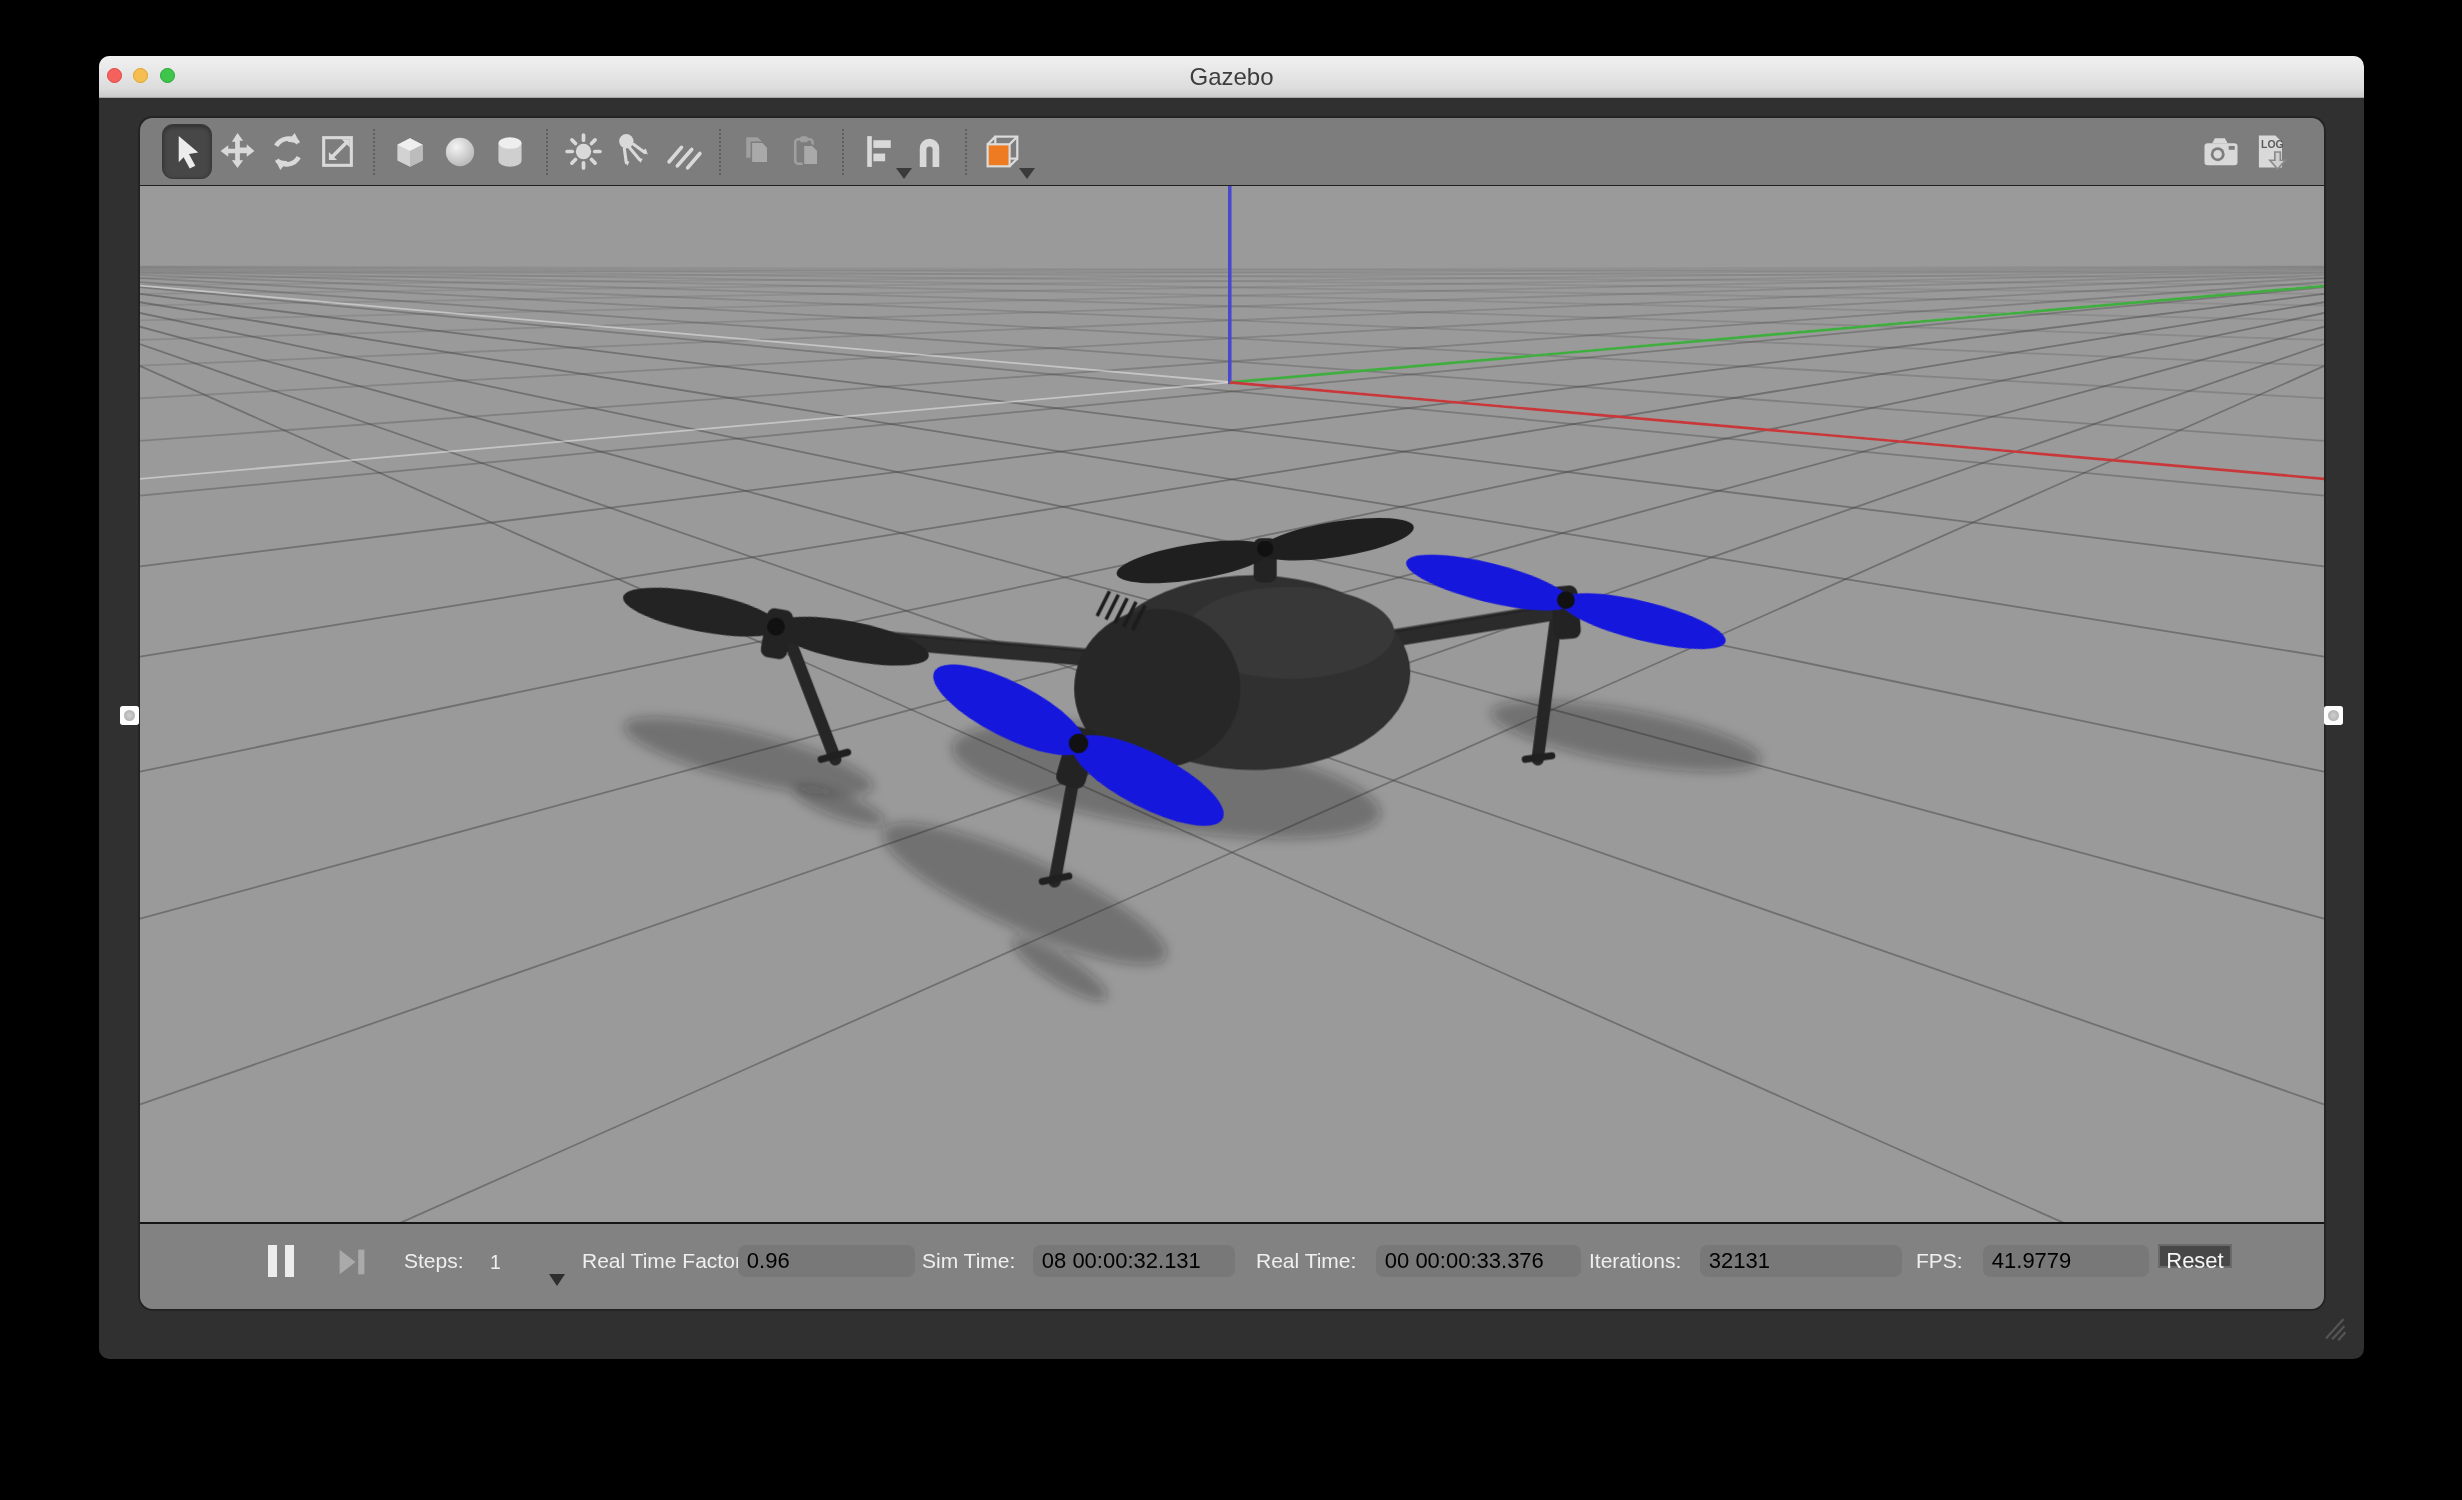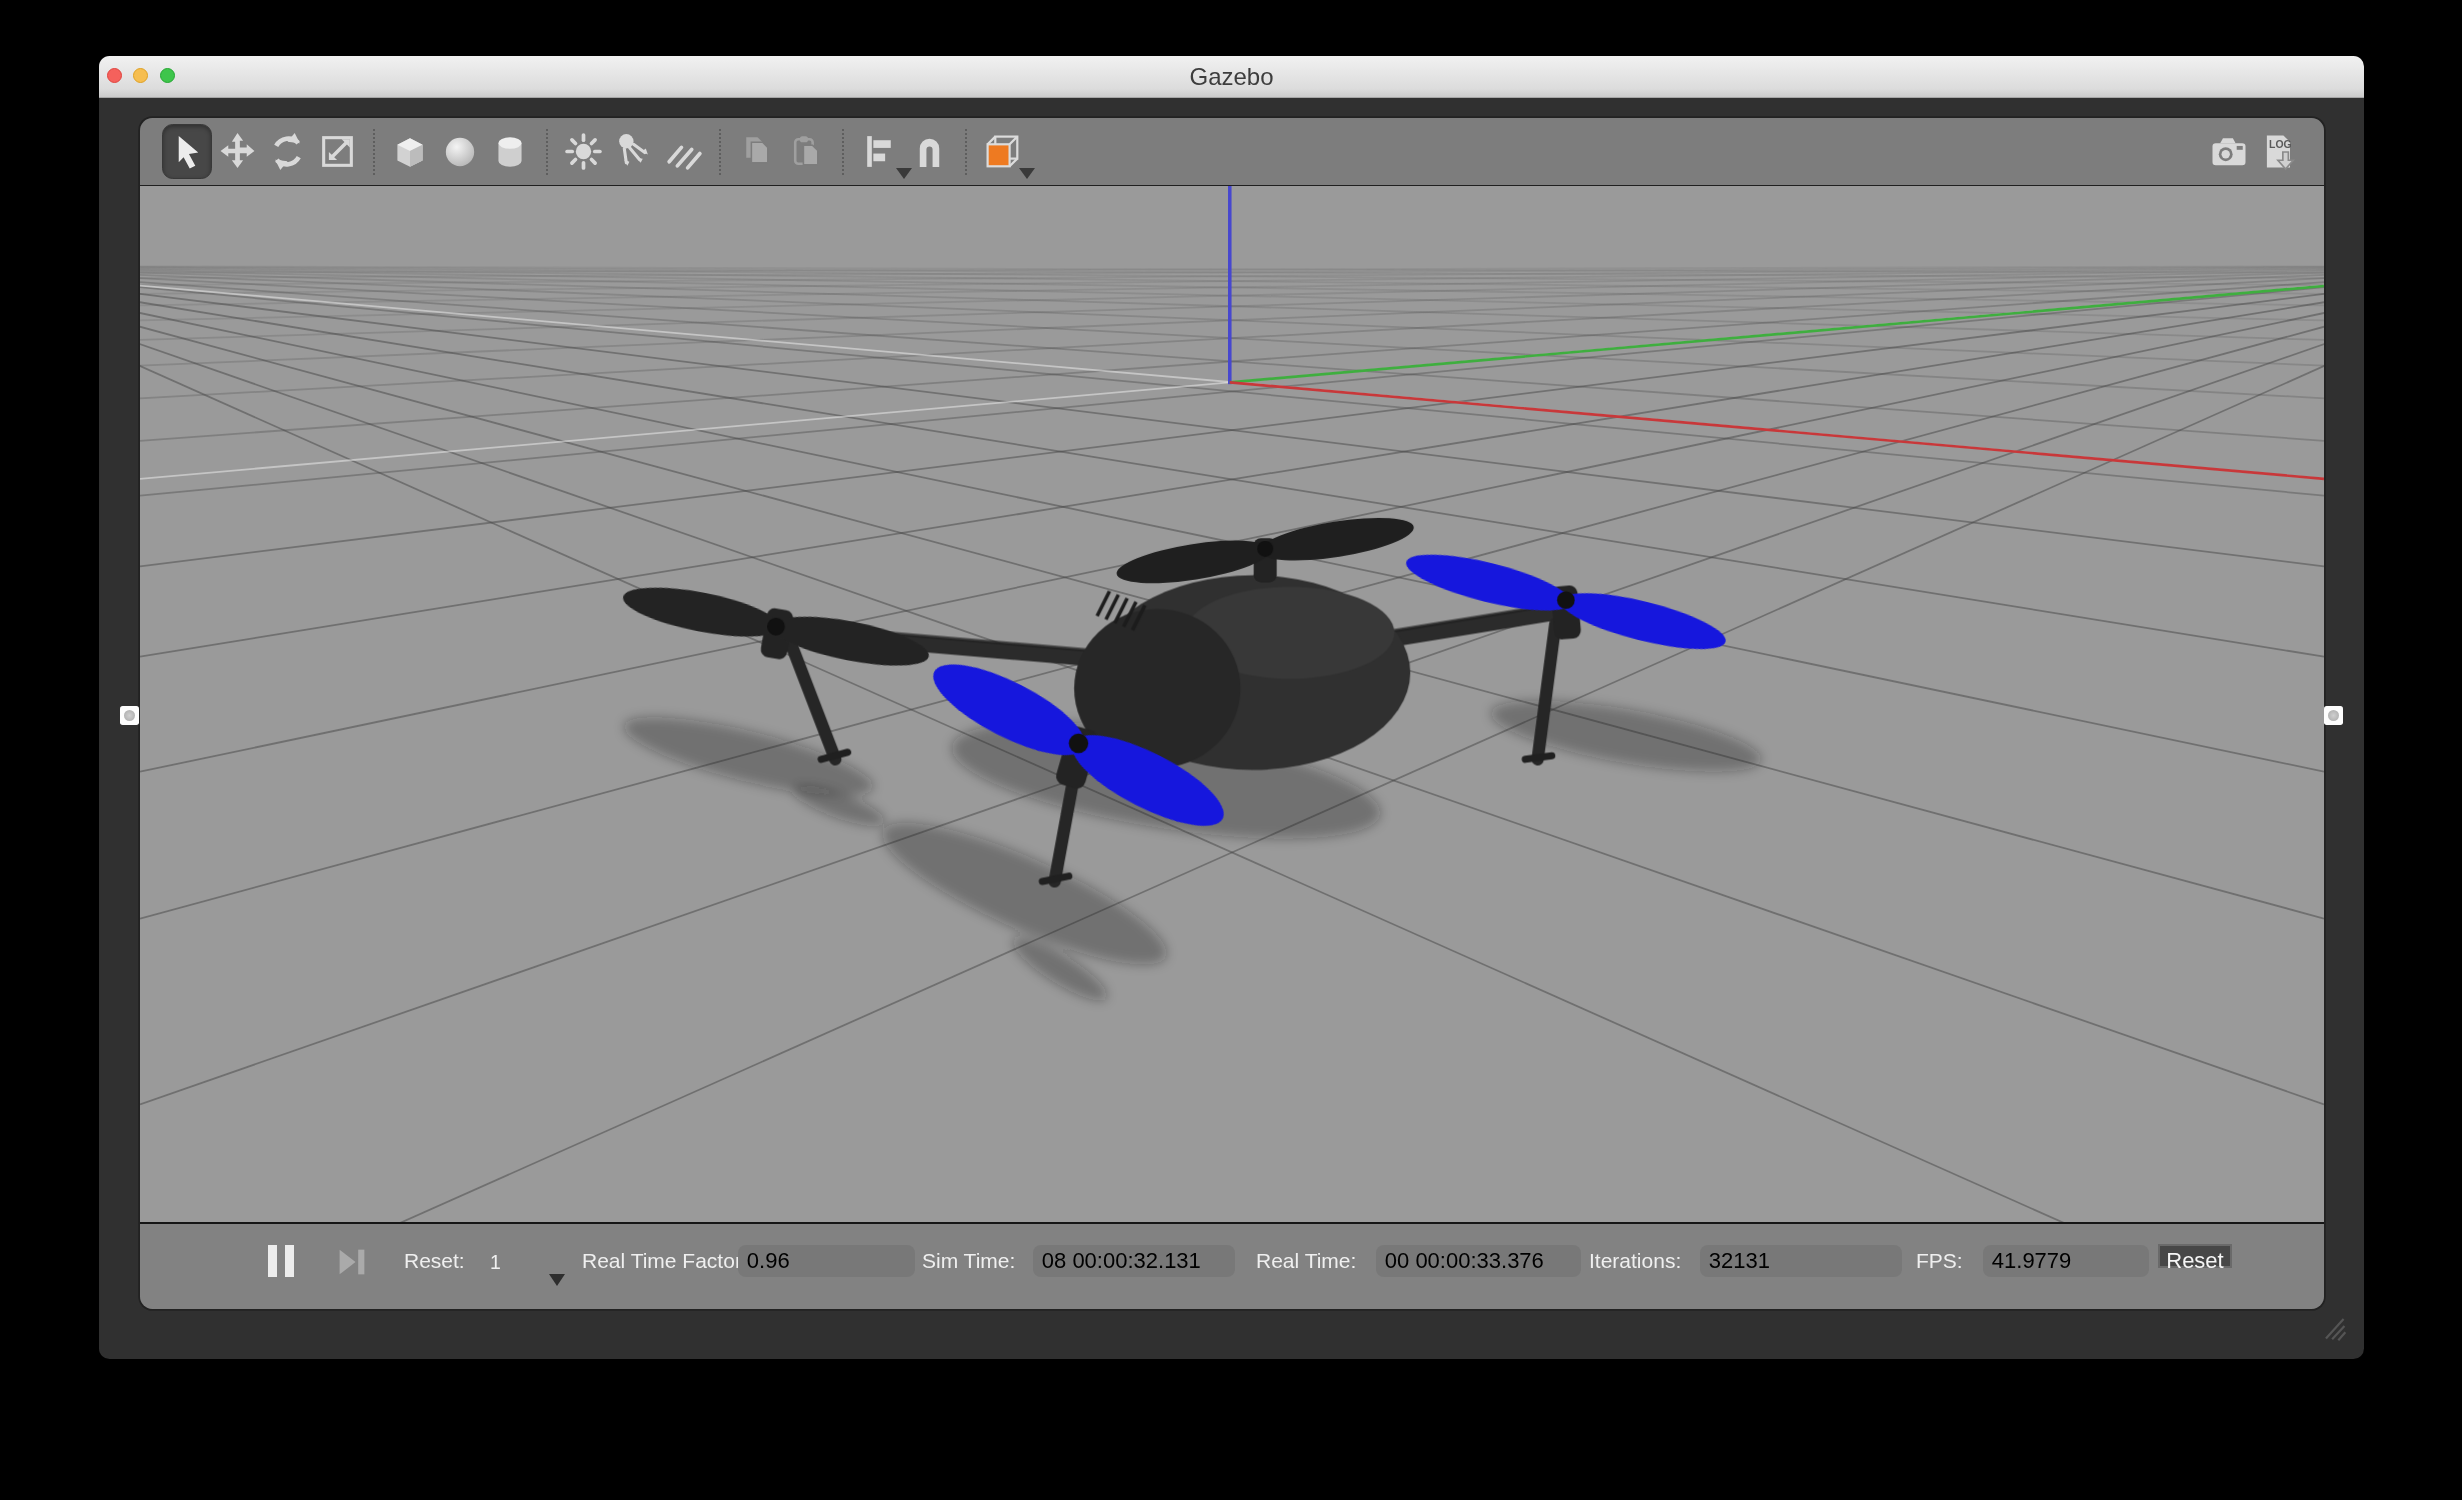--- a/index.html
+++ b/index.html
@@ -19,21 +19,21 @@
   .tl.yellow { left:34px; background:#f6be50; border:0.9px solid #dfa123; }
   .tl.green  { left:61px; background:#3ec54b; border:0.9px solid #24a732; }
 
   
   .panel { position:absolute; left:41px; top:62px; width:2184px; height:1191px;
            border-radius:12.4px; overflow:hidden; display:flex; flex-direction:column;
            box-shadow:0 0 0 1.8px #222; }
 
   
   .toolbar { height:68px; background:#7d7d7d; border-bottom:1.8px solid #1f1f1f;
-             display:flex; align-items:center; padding:0 20px 0 22px; }
+             display:flex; align-items:center; padding:0 28px 0 22px; }
   .tbtn { width:50px; height:55px; display:flex; align-items:center; justify-content:center;
           position:relative; flex:0 0 auto; }
   .tbtn.active { background:#474747; border:1.8px solid #383838; border-radius:10.6px;
                  box-shadow:inset 0 1.8px 4.4px rgba(0,0,0,.35); }
   .tsep { width:0; height:46px; border-left:2.7px dotted #5e5e5e; margin:0 10.6px; flex:0 0 auto; }
   .dd { position:absolute; right:-7px; bottom:0; width:0; height:0;
         border-left:8px solid transparent; border-right:8px solid transparent;
         border-top:11.5px solid #3a3a3a; }
   .tspacer { flex:1 1 auto; }
 
@@ -378,21 +378,21 @@
           <div></div>
         </div>
 
       <div class="stepbtn">
         <svg width="32" height="30" viewBox="0 0 36 34">
           <path d="M4 3 L22 17 L4 31 Z" fill="#aaaaaa"></path>
           <rect x="25" y="3" width="7" height="28" fill="#aaaaaa"></rect>
         </svg>
       </div>
 
-      <span class="sb-label" style="left:264px">Reset:</span>
+      <span class="sb-label" style="left:264px">Steps:</span>
       <span class="sb-value" style="left:350px; top:26.5px; font-size:19.5px;">1</span>
       <span class="steps-arrow"></span>
 
       <span class="sb-label" style="left:442px">Real Time Factor:</span>
       <div class="sb-field" style="left:598px; width:177px">0.96</div>
 
       <span class="sb-label" style="left:782px">Sim Time:</span>
       <div class="sb-field" style="left:893px; width:202px">08 00:00:32.131</div>
 
       <span class="sb-label" style="left:1116px">Real Time:</span>

